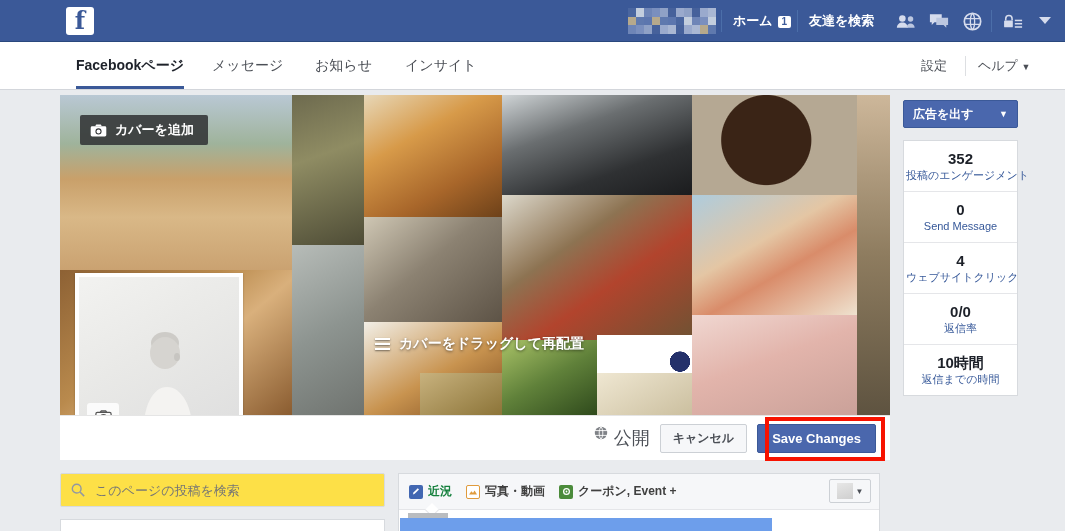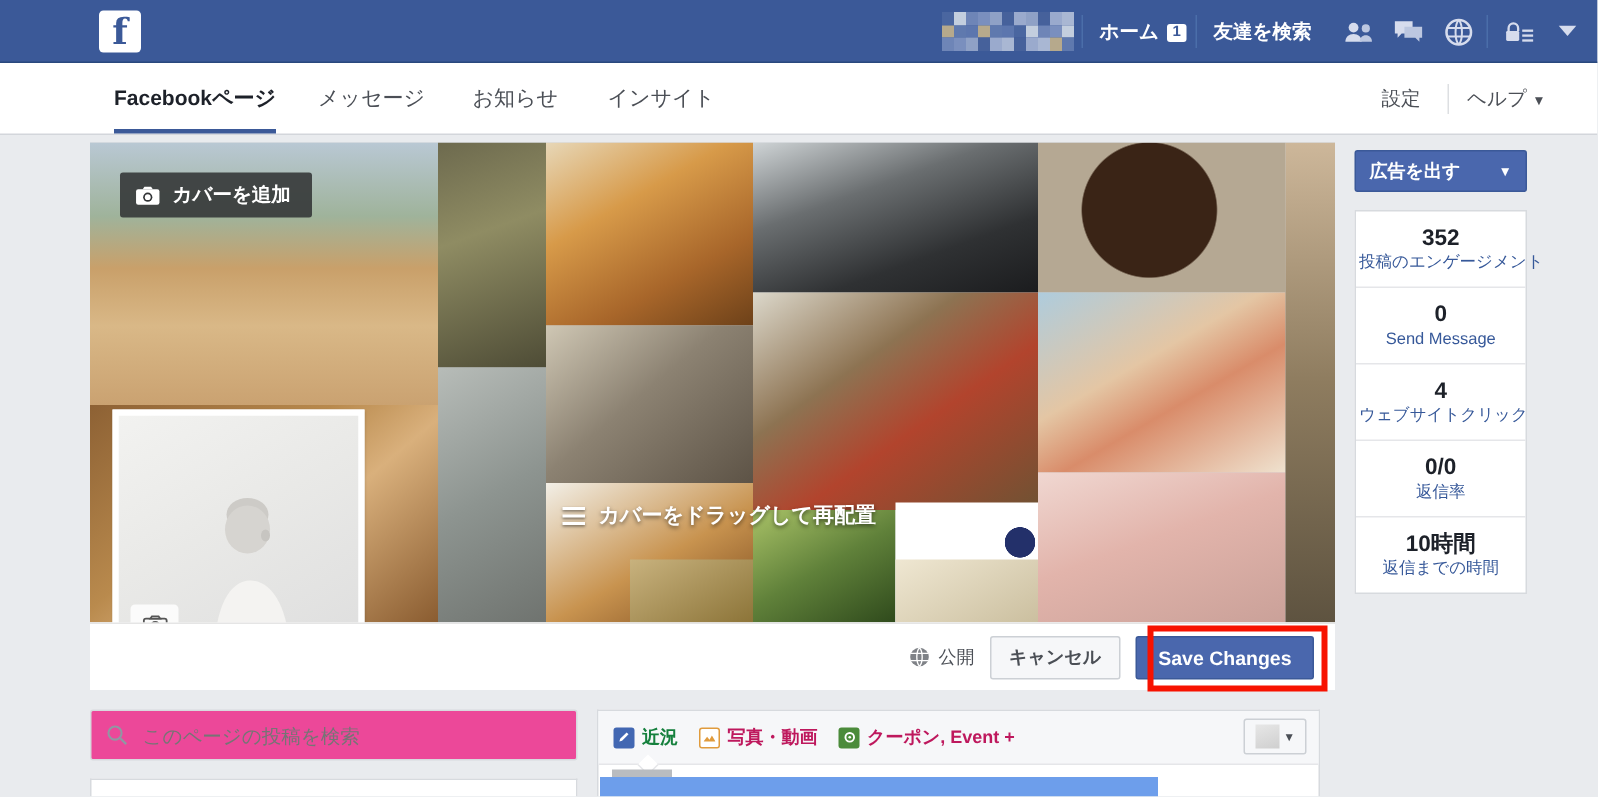--- a/index.html
+++ b/index.html
@@ -115,21 +115,21 @@
     display: flex; align-items: center; justify-content: center; cursor: pointer;
   }
 
   
   .savebar {
     position: absolute; left: 60px; top: 415px; width: 830px; height: 45px;
     background: #ffffff; border-top: 1px solid #e5e5e5;
     display: flex; align-items: center; justify-content: flex-end; gap: 10px;
     padding-right: 14px;
   }
-  .privacy { display: flex; align-items: center; gap: 6px; font-size: 12px;
+  .privacy { display: flex; gap: 6px; font-size: 18px;
     color: #4b4f56; cursor: pointer; }
   .btn-cancel {
     background: #f6f7f9; border: 1px solid #ccd0d5; border-radius: 2px;
     font-size: 12px; font-weight: bold; color: #4b4f56;
     padding: 5px 12px; cursor: pointer;
     font-family: "Liberation Sans", sans-serif;
   }
   .save-wrap { position: relative; }
   .btn-save {
     background: #4a67ad; border: 1px solid #3b5998; border-radius: 2px;
@@ -138,42 +138,42 @@
     font-family: "Liberation Sans", sans-serif;
   }
   .red-highlight {
     position: absolute; left: 765px; top: 417px; width: 120px; height: 44px;
     border: 4px solid #f71200; pointer-events: none;
   }
 
   
   .post-search {
     position: absolute; left: 60px; top: 473px; width: 325px; height: 34px;
-    background: #ec4899; border: 1px solid #d7dade; border-radius: 2px;
+    background: #fde047; border: 1px solid #d7dade; border-radius: 2px;
     display: flex; align-items: center; gap: 8px; padding: 0 10px;
   }
   .post-search input {
     border: 0; outline: none; background: transparent; flex: 1;
     font-size: 13px; color: #1d2129; font-family: "Liberation Sans", sans-serif;
   }
   .left-card {
     position: absolute; left: 60px; top: 519px; width: 325px; height: 12px;
     background: #ffffff; border: 1px solid #d7dade; border-bottom: 0;
   }
   .composer {
     position: absolute; left: 398px; top: 473px; width: 482px; height: 58px;
     background: #ffffff; border: 1px solid #d7dade; border-bottom: 0;
   }
   .composer-tabs {
     position: relative; height: 36px; display: flex; align-items: center;
     gap: 14px; padding: 0 10px; background: #f6f7f9;
     border-bottom: 1px solid #e5e6e9;
   }
   .ctab { display: flex; align-items: center; gap: 5px; font-size: 12px;
-    font-weight: bold; color: #be185d; cursor: pointer; white-space: nowrap; }
+    font-weight: bold; color: #404040; cursor: pointer; white-space: nowrap; }
   .ctab.active { color: #15803d; }
   .ctab .sq { width: 14px; height: 14px; border-radius: 2px; display: flex;
     align-items: center; justify-content: center; }
   .ctab-caret {
     position: absolute; left: 28px; bottom: -6px; width: 10px; height: 10px;
     background: #ffffff; border-left: 1px solid #e5e6e9; border-bottom: 1px solid #e5e6e9;
     transform: rotate(-45deg);
   }
   .avatar-picker {
     position: absolute; right: 8px; top: 5px; width: 42px; height: 24px;

